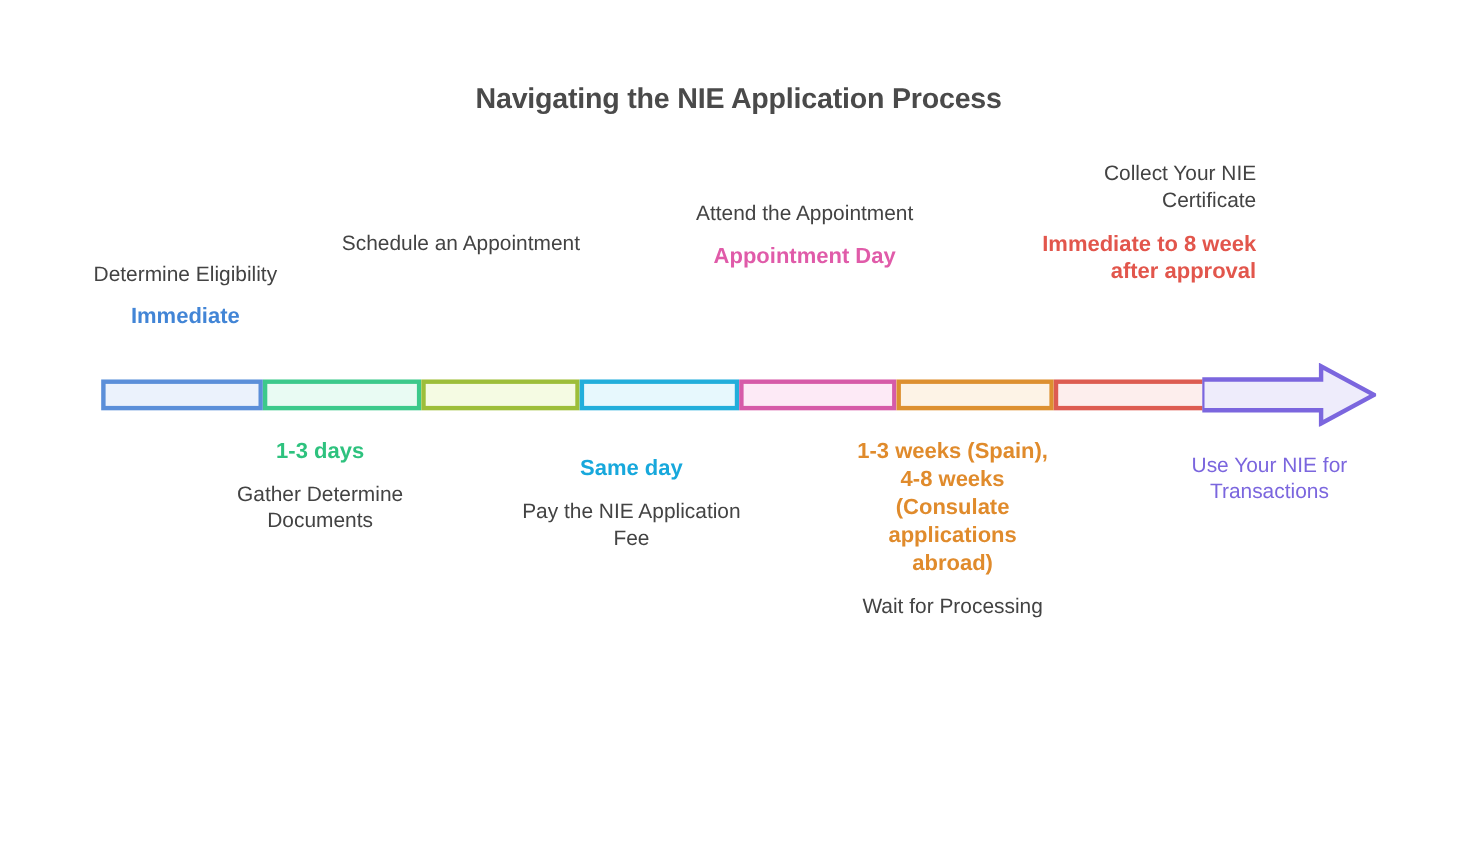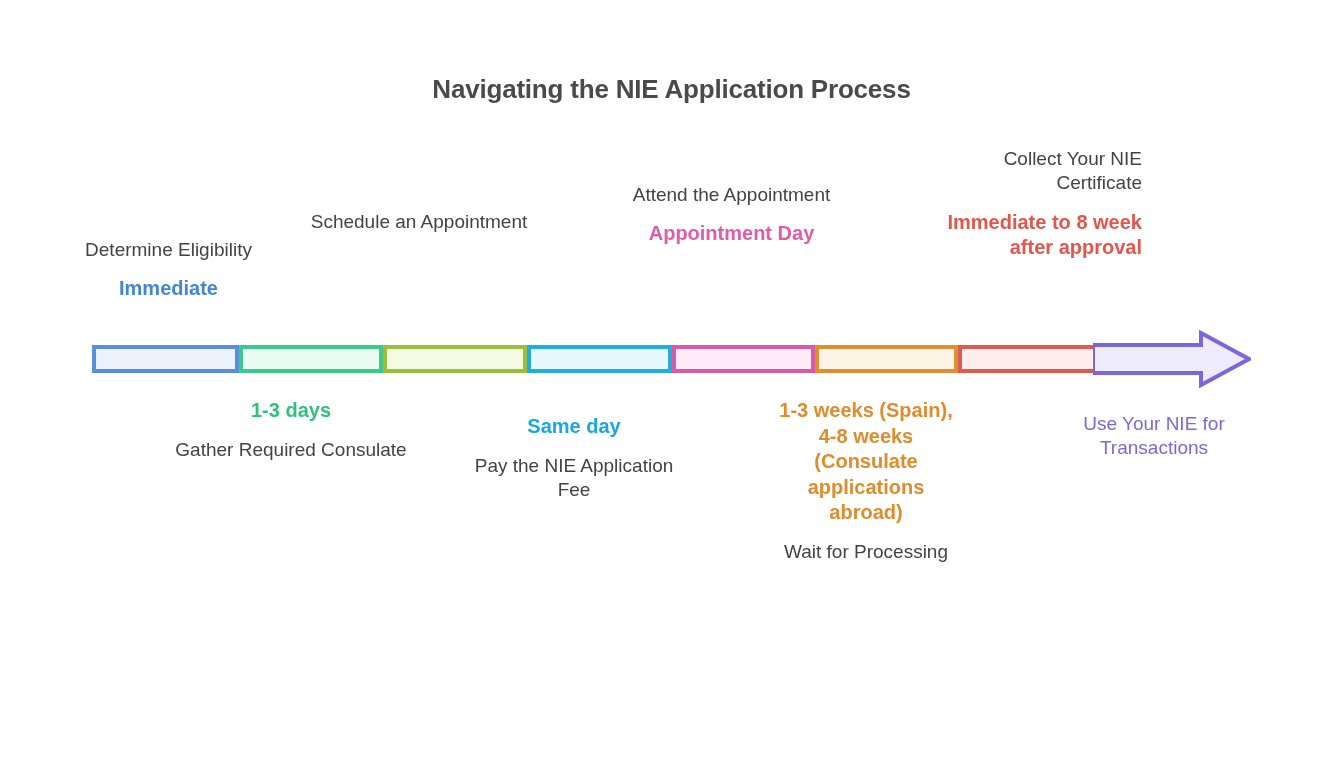--- a/index.html
+++ b/index.html
@@ -101,21 +101,21 @@
       <path d="M0,15 L108,15 L108,3 L156,29 L108,55 L108,43 L0,43 Z" fill="#eeecfb" stroke="#7B66DE" stroke-width="4" stroke-linejoin="miter"></path>
     </svg>
 
   <div id="labels">
       <div class="lbl gap-above" style="left: 37px; top: 238px; width: 255px; transform: translateY(0px); text-align: center;">
         <div class="task">Determine Eligibility</div>
         <div class="dur" style="color: rgb(66, 133, 214);">Immediate</div>
       </div>
       <div class="lbl gap-below" style="left: 162px; top: 398px; width: 250px;">
         <div class="dur" style="color: rgb(46, 194, 126);">1-3 days</div>
-        <div class="task">Gather Required Consulate</div>
+        <div class="task">Gather Determine Documents</div>
       </div>
       <div class="lbl gap-above" style="left: 300px; top: 210px; width: 230px; transform: translateY(0px);">
         <div class="task">Schedule an Appointment</div>
       </div>
       <div class="lbl gap-below" style="left: 455px; top: 398px; width: 230px; margin-top: 16px;">
         <div class="dur" style="color: rgb(23, 168, 220);">Same day</div>
         <div class="task">Pay the NIE Application Fee</div>
       </div>
       <div class="lbl gap-above" style="left: 625px; top: 183px; width: 205px; transform: translateY(0px);">
         <div class="task">Attend the Appointment</div>

